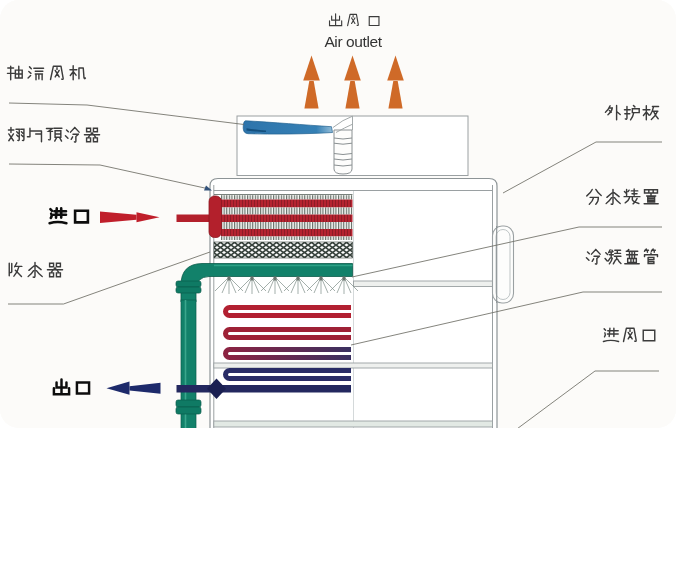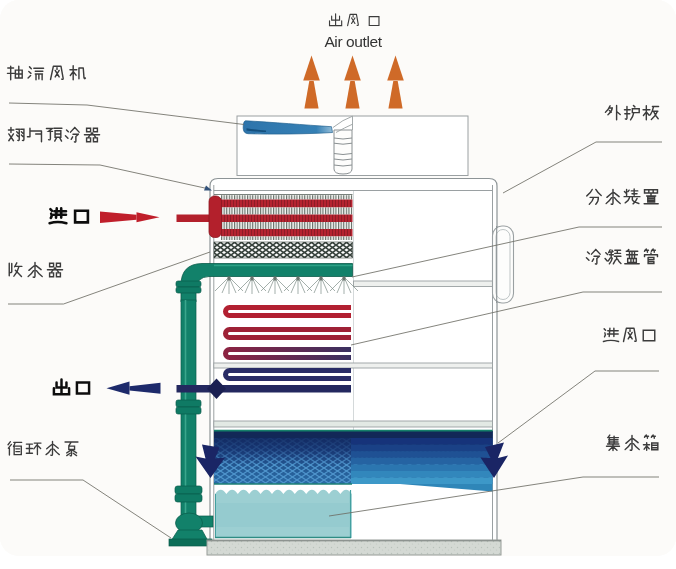--- a/index.html
+++ b/index.html
@@ -1,16 +1,16 @@
 <!DOCTYPE html>
 <html><head>
 <meta charset="utf-8">
 <style>
 html,body{margin:0;padding:0;background:#fff;}
-#wrap{position:relative;width:676px;height:556px;background:#fcfbf9;overflow:hidden;border-radius:19px;}
+#wrap{position:relative;width:676px;height:428px;background:#fcfbf9;overflow:hidden;border-radius:19px;}
 svg{position:absolute;left:0;top:0;}
 .lat{font-family:"Liberation Sans",sans-serif;}
 </style>
 </head>
 <body>
 <div id="wrap">
 <svg width="676" height="569" viewBox="0 0 676 569">
 <defs>
 
 <g id="gchu" fill="none" stroke-linecap="round">

